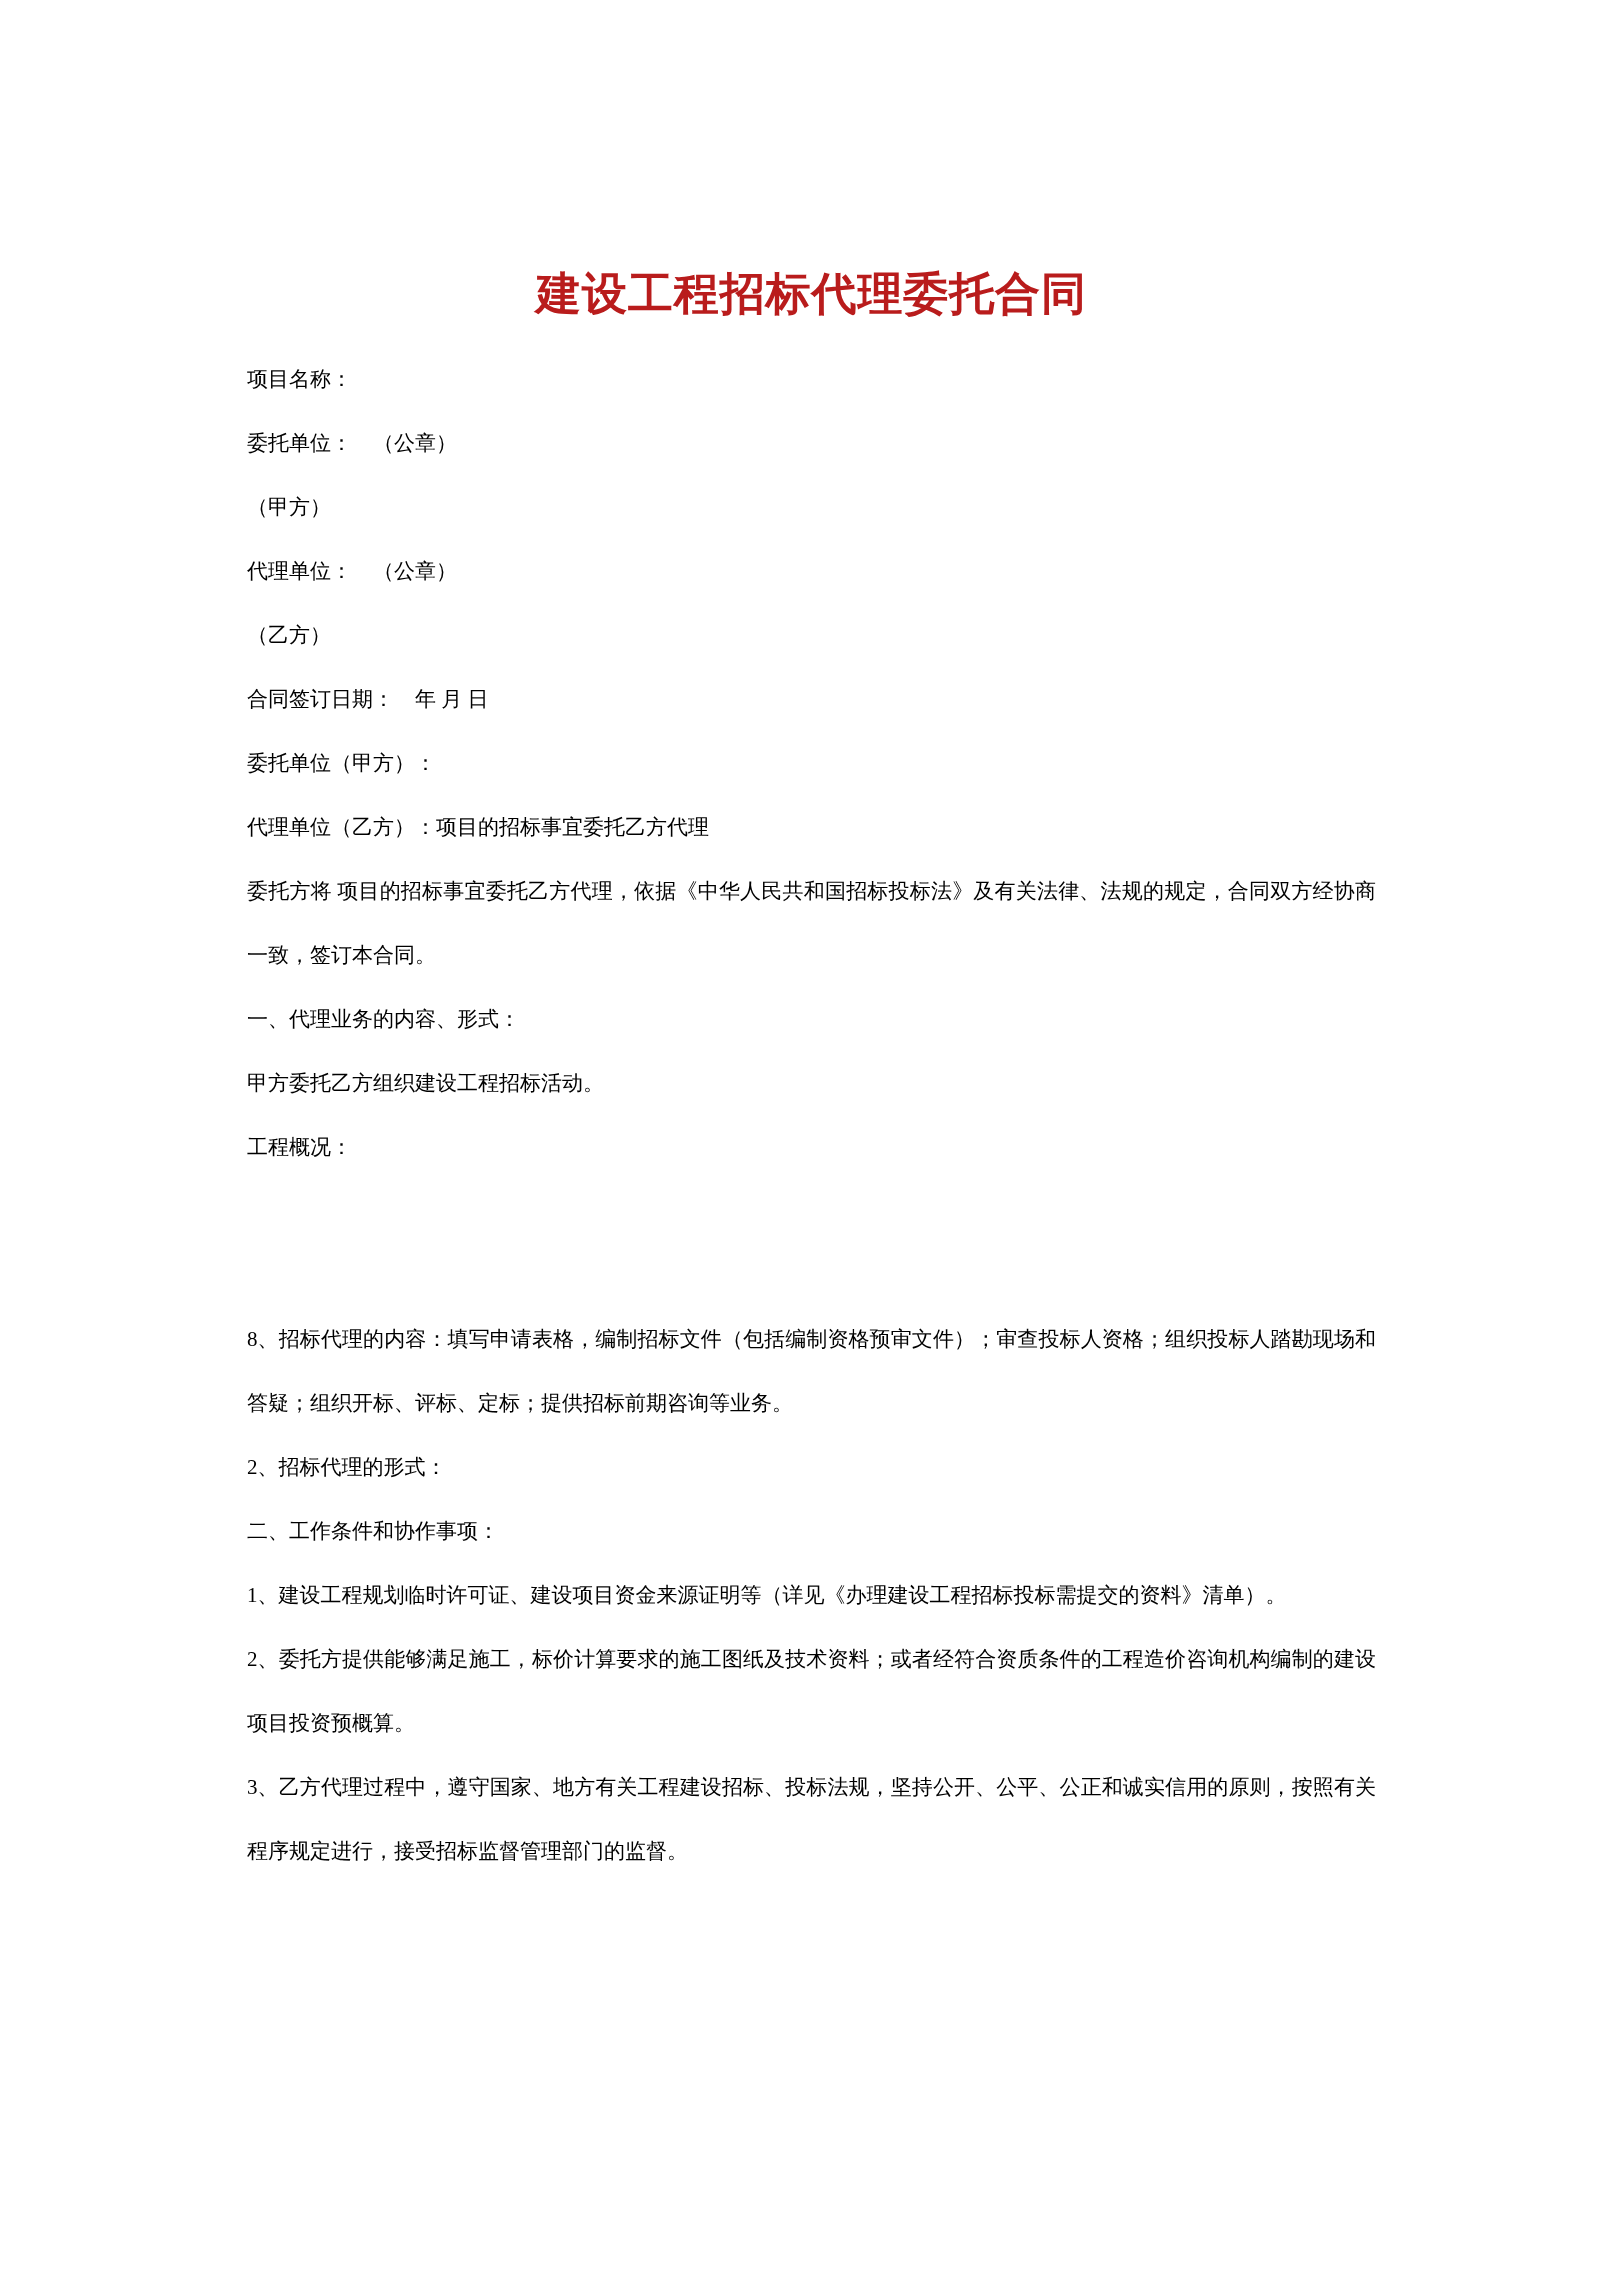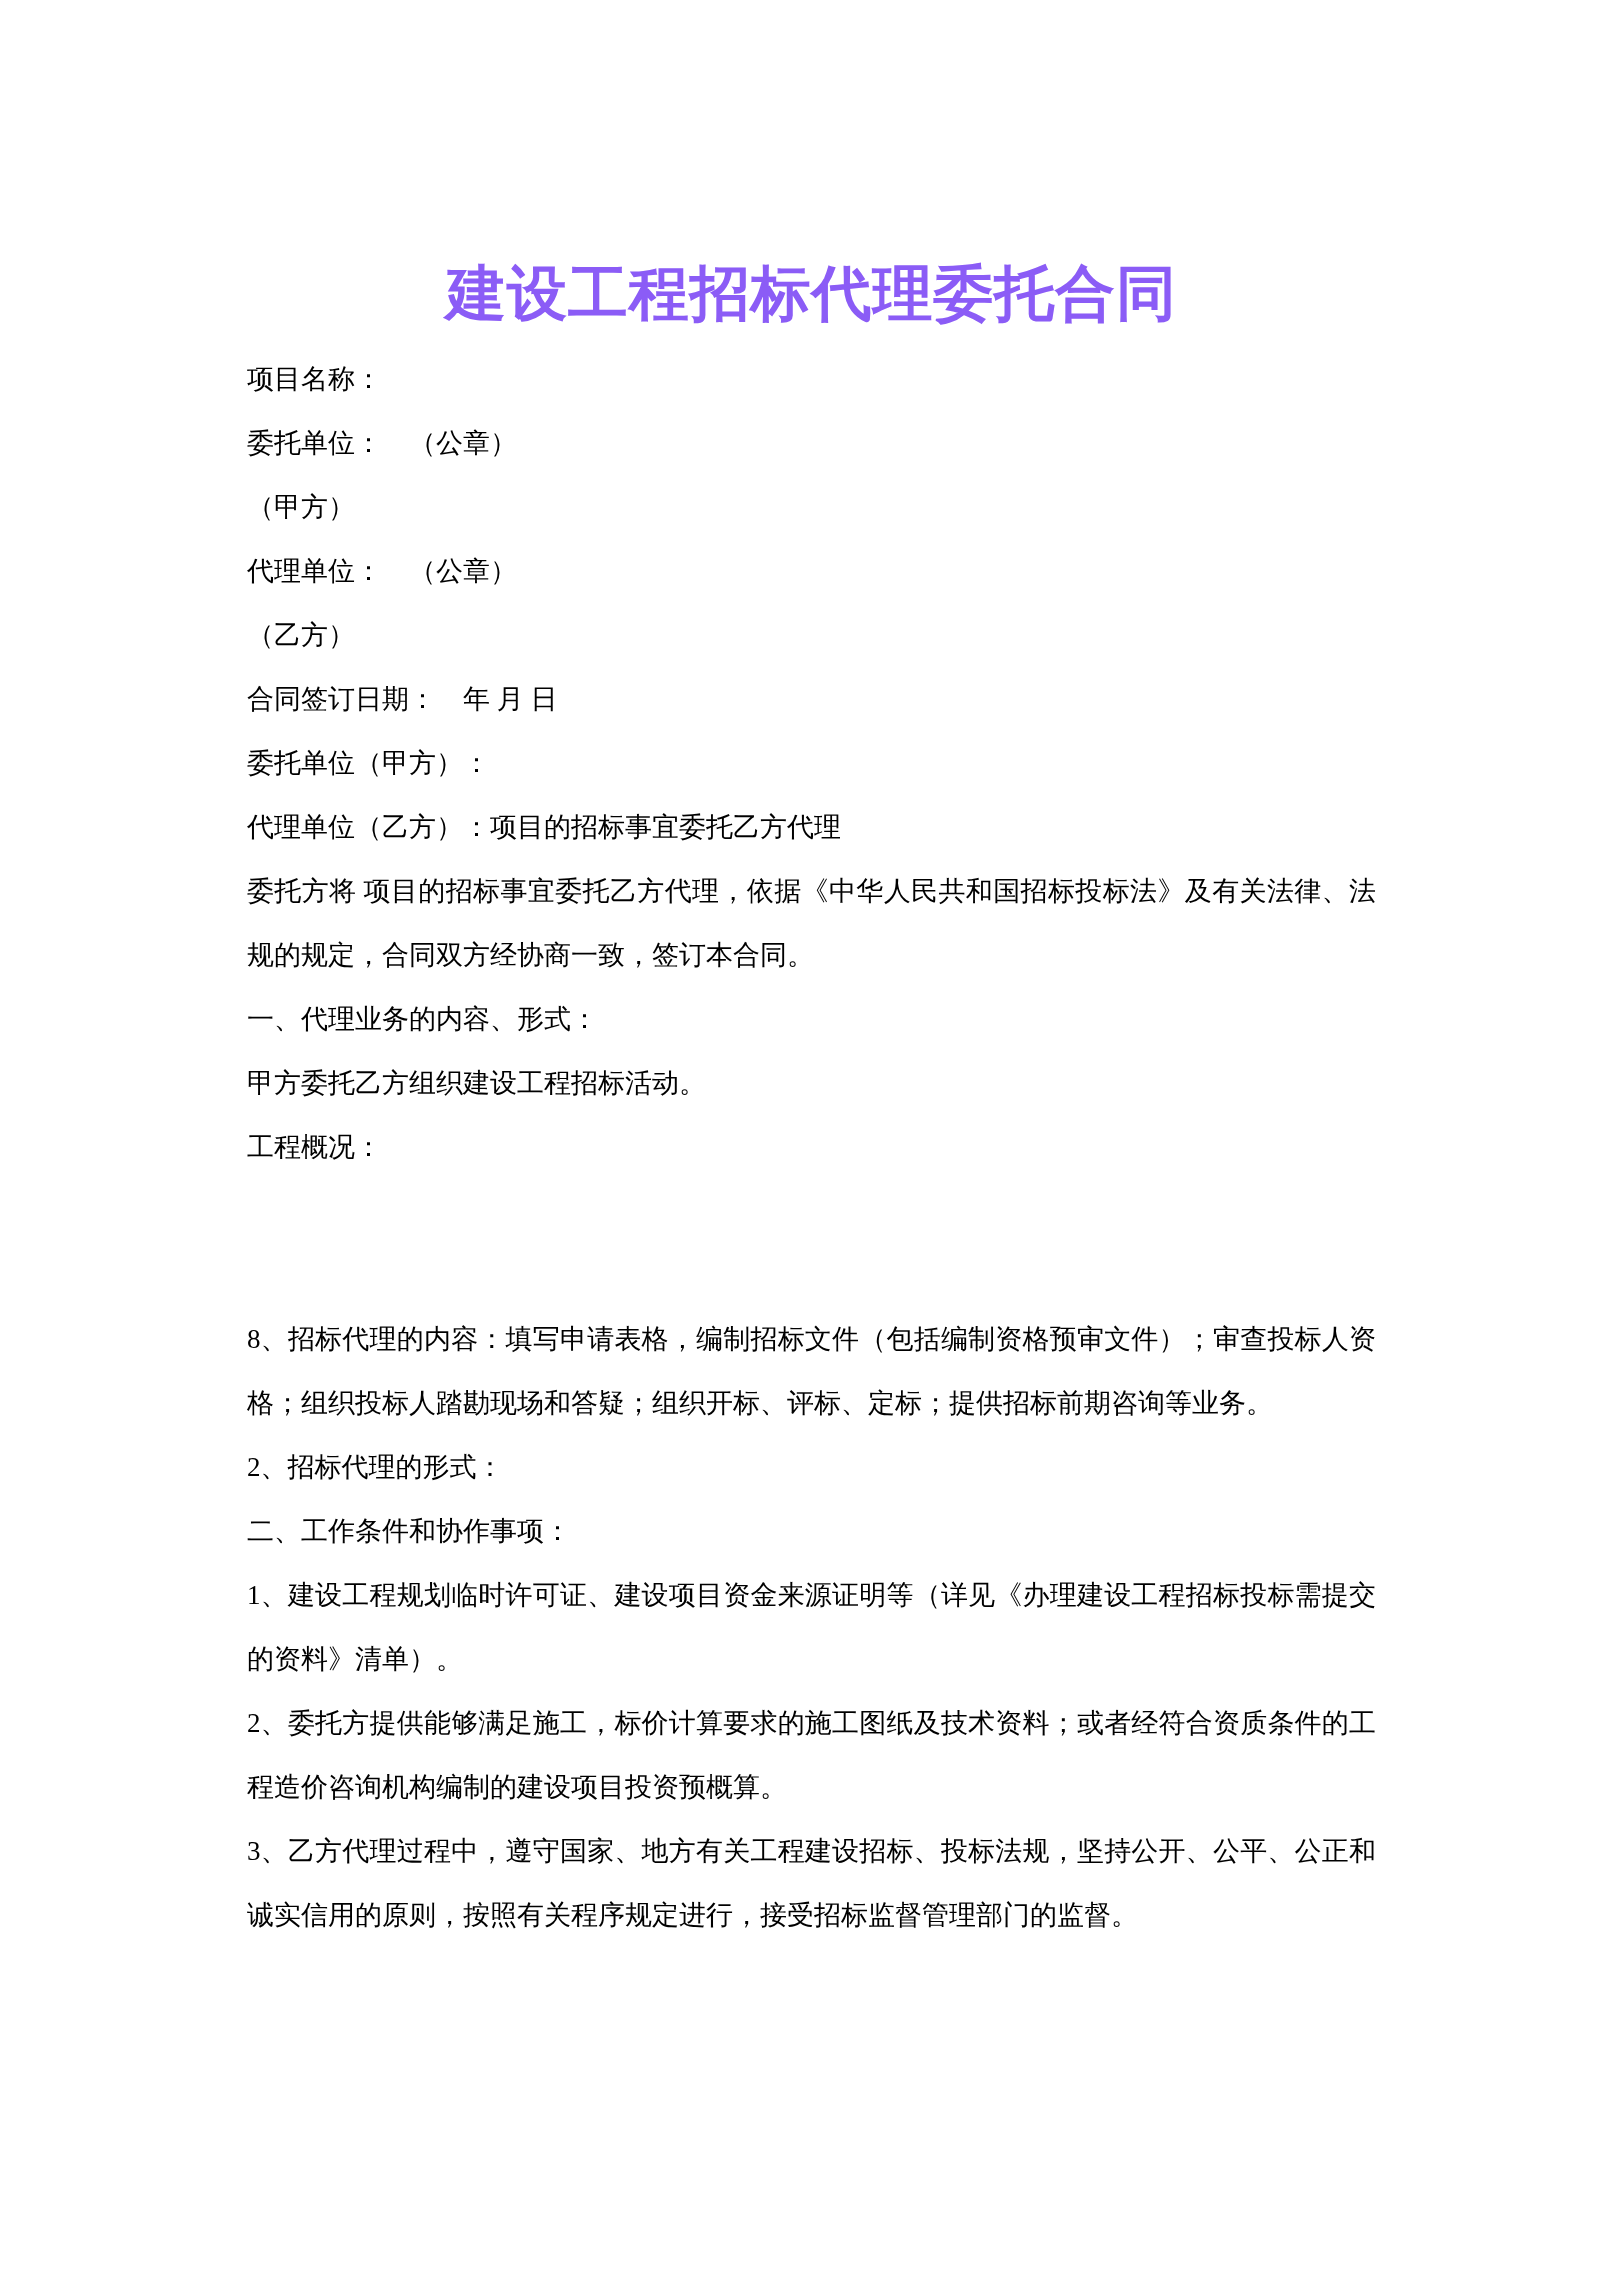--- a/index.html
+++ b/index.html
@@ -10,30 +10,30 @@
   .page {
     position: relative;
     width: 1623px;
     height: 2294px;
     background: #ffffff;
     color: #000000;
     padding: 265px 247px 0 247px;
     overflow: hidden;
   }
   .doc-title {
-    font-size: 60px;
+    font-size: 45px;
     font-weight: bold;
     text-align: center;
     line-height: 58px;
     letter-spacing: 0.9px;
-    color: #8b5cf6;
+    color: #b91c1c;
   }
   .content {
     margin-top: 23.6px;
-    font-size: 27px;
+    font-size: 21px;
     line-height: 64px;
     text-align: justify;
     text-justify: inter-ideograph;
     color: #000000;
   }
   .content p {
     margin: 0;
   }
   .content p.blank {
     min-height: 64px;

